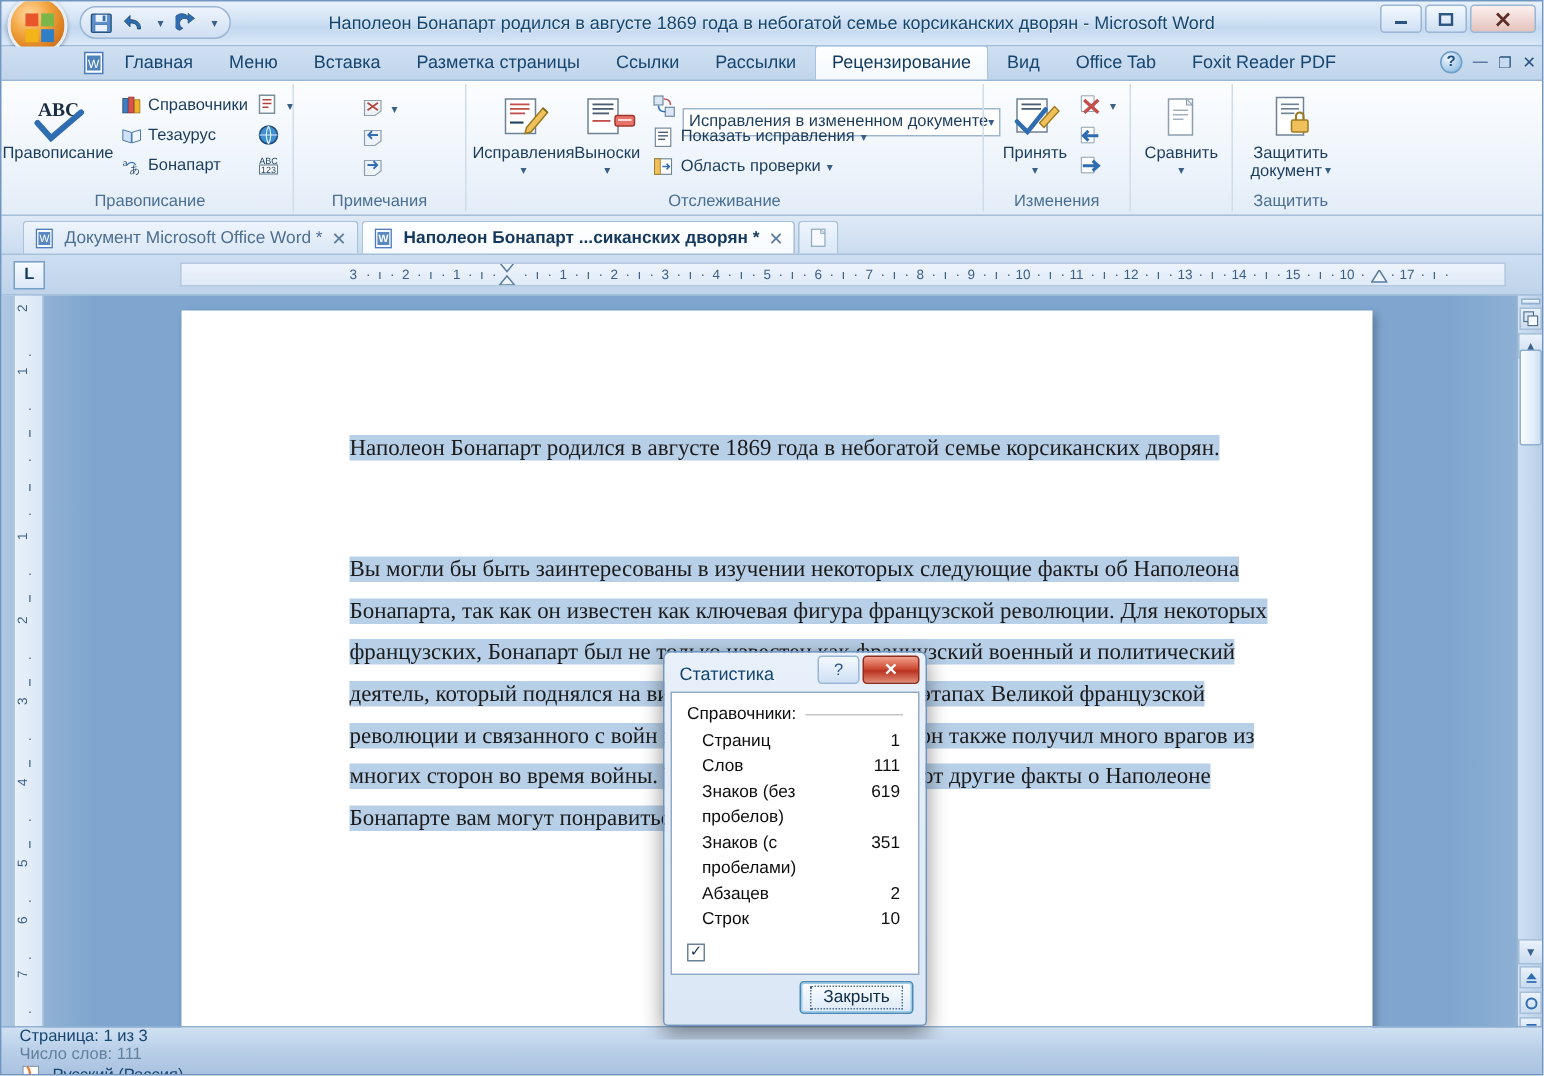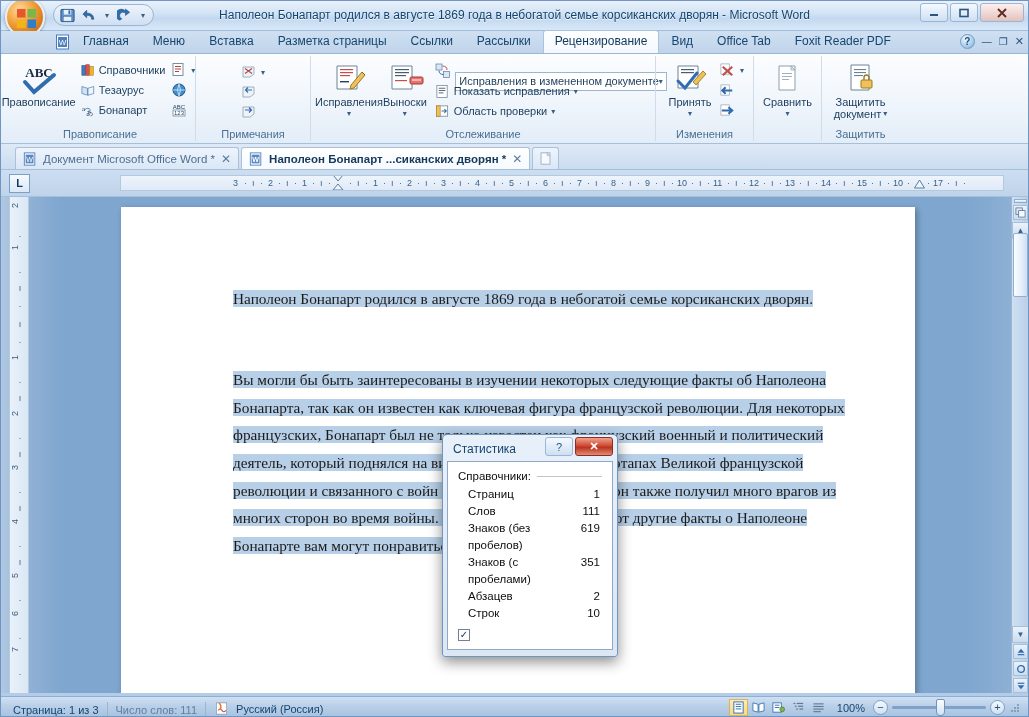--- a/index.html
+++ b/index.html
@@ -273,26 +273,27 @@
   .vscroll .selbrowse {
     position:absolute; left:1px; width:15px; height:15px;
     background: linear-gradient(180deg,#eaf2fc,#cadcef);
     border:1px solid #a6c0da;
     display:flex;align-items:center;justify-content:center;font-size:8px;color:#3c628a;
   }
 
   
   .statusbar {
     position:absolute; left:0; right:0; bottom:0;
-    height: 20px;
+    height: 32px;
     background: linear-gradient(180deg,#cfe0f2 0%, #b9cfe8 50%, #a9c3e0 100%);
     border-top: 1px solid #8fb0d2;
-    display:flex; align-items:flex-end;
+    display:flex; align-items:flex-start;
     font-size:11px; color:#16456f;
     padding: 0 4px;
+    flex-direction: column;
   }
   .statusbar .sitem { padding: 0 8px; white-space:nowrap; }
   .statusbar .sep { width:1px; height:14px; background:#9ab6d4; }
   .statusbar .right { margin-left:auto; display:flex; align-items:center; gap:5px; padding-right:4px;}
   .viewbtns { display:flex; gap:1px; }
   .vbtn {
     width:19px;height:17px; border:1px solid transparent;
     display:flex;align-items:center;justify-content:center;
   }
   .vbtn.active { background: linear-gradient(180deg,#ffeab0,#f6d98a); border-color:#d8b45c; }
@@ -953,20 +954,25 @@
           <span class="val">2</span>
         </div>
         <div class="statrow">
           <span>Строк</span>
           <span class="val">10</span>
         </div>
         <div class="chkrow">
           <div class="chkbox">✓</div>
         </div>
       </div>
+      <div class="dfooter">
+        <div class="btn-close-dlg">
+          <span class="inner">Закрыть</span>
+        </div>
+      </div>
     </div>
   </div>
 
   <div class="statusbar">
     <div class="sitem">Страница: 1 из 3</div>
     <div class="sep"></div>
     <div class="sitem" style="color:#60809e">Число слов: 111</div>
     <div class="sep"></div>
     <div class="sitem" style="display:flex;align-items:center;gap:6px">
       <svg width="16" height="15" viewBox="0 0 16 16">

